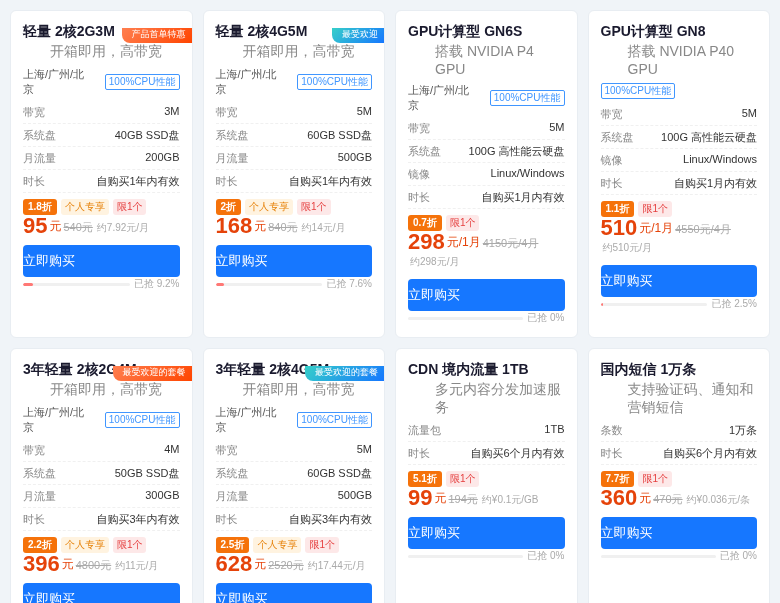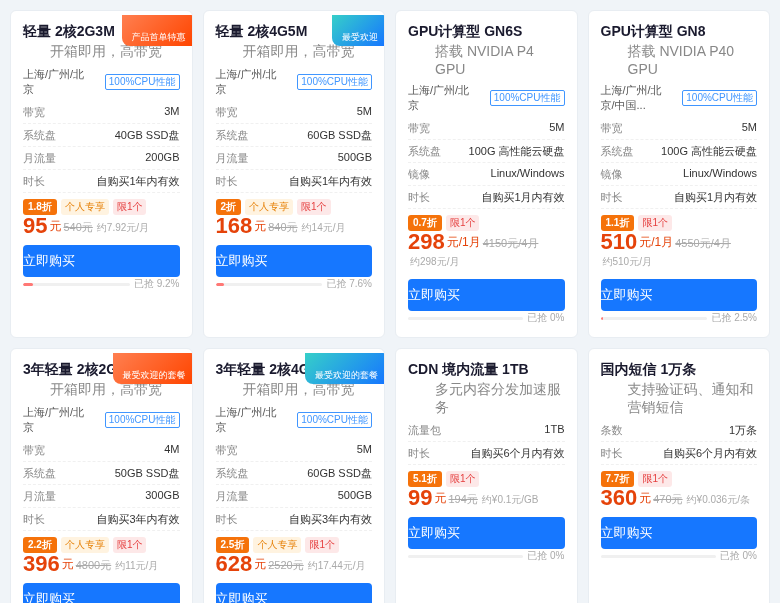--- a/index.html
+++ b/index.html
@@ -141,26 +141,26 @@
       border-radius: 2px;
       overflow: hidden;
     }
     .sold-bar-fill {
       height: 100%;
       background: #ff7875;
       border-radius: 2px;
     }
     .corner-tag {
       position: absolute;
-      top: 4px;
+      top: 17px;
       right: 0;
       background: linear-gradient(135deg, #ff7f50, #ff4500);
       color: #fff;
       font-size: 9px;
-      padding: 16px 6px 2px 10px;
+      padding: 0 6px 2px 10px;
       border-bottom-left-radius: 8px;
       white-space: nowrap;
       transform: none;
     }
     .corner-tag-blue {
       background: linear-gradient(135deg, #36cfc9, #1677ff);
       text-align: center;
     }
     .price-tags-row {
       display: flex;
@@ -317,21 +317,20 @@
       </div>
       <span>已抢 0%</span>
     </div>
   </div>
     <div class="card">
 
     <div class="card-title">GPU计算型 GN8</div>
     <div class="card-subtitle">搭载 NVIDIA P40 GPU</div>
 
       <div class="location-row">
-        <span class="location-text">上海/广州/北京/中国...</span>
         <span class="cpu-badge">100%CPU性能</span>
       </div>
 
     <div class="spec-row">
       <span class="spec-label">带宽</span>
       <span class="spec-value">5M</span>
     </div>
     <div class="spec-row">
       <span class="spec-label">系统盘</span>
       <span class="spec-value">100G 高性能云硬盘</span>

